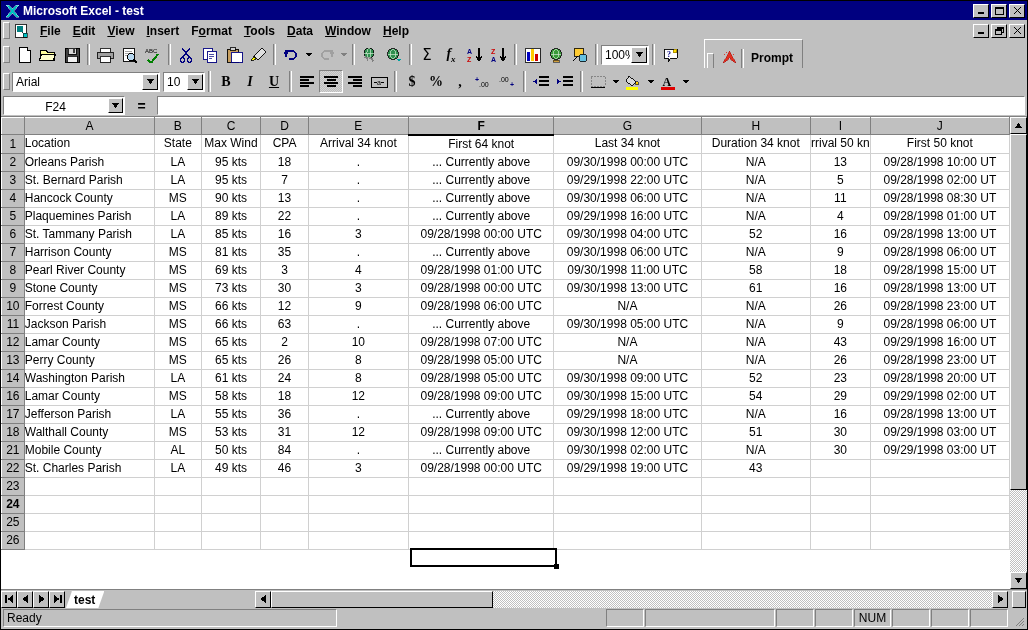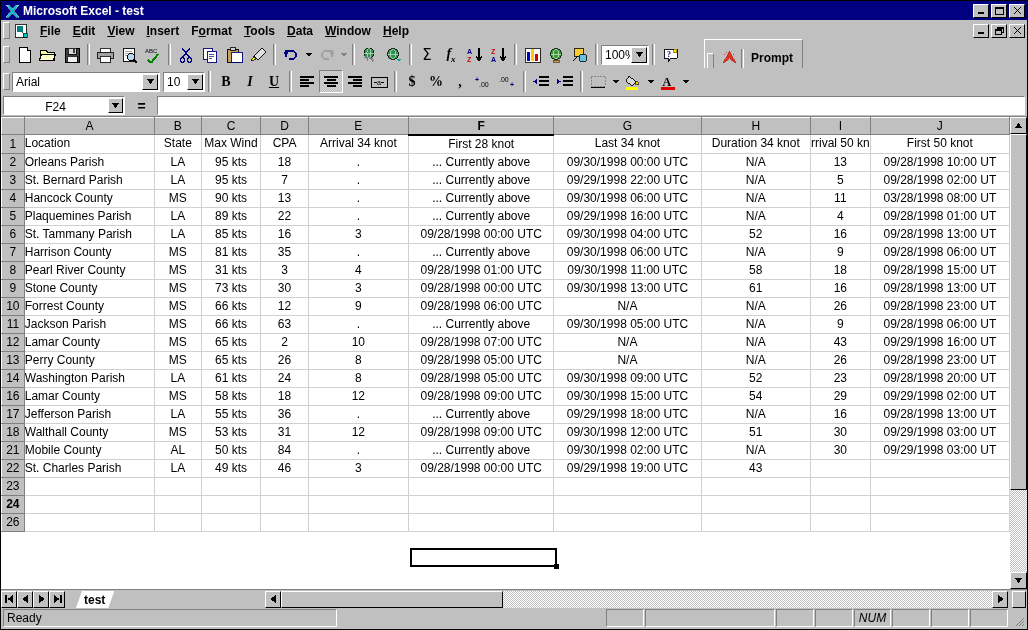--- a/index.html
+++ b/index.html
@@ -202,21 +202,21 @@
   .tabrow {
     height: 19px; display: flex; align-items: stretch; flex: none;
     background: #c0c0c0; border-top: 1px solid #808080;
   }
   .navbtns { display: flex; align-items: center; flex: none; }
   .navbtn {
     width: 16px; height: 17px; background: #c0c0c0;
     border: 1px solid; border-color: #ffffff #000000 #000000 #ffffff;
     display: flex; align-items: center; justify-content: center;
   }
-  .tabs { display: flex; align-items: flex-end; flex: none; margin-left: 11px; }
+  .tabs { display: flex; align-items: flex-end; flex: none; margin-left: 1px; }
   .sheettab {
     font-size: 12px; font-weight: bold; padding: 1px 9px 1px 8px;
     background: #fff; border-top: 1px solid #fff; height: 17px;
     position: relative; line-height: 15px;
     clip-path: polygon(6px 0, 100% 0, calc(100% - 6px) 100%, 0 100%);
   }
   .tabsplit { width: 5px; flex: none; background: #c0c0c0; }
   .hscrollwrap { flex: 1; display: flex; align-items: center; padding-right: 1px; }
   .hsleft {
     flex: none; background: #c0c0c0; height: 17px;
@@ -234,21 +234,21 @@
     background: #c0c0c0; padding: 1px 2px 2px 2px; gap: 1px;
   }
   .stpanel {
     height: 18px; border: 1px solid; border-color: #808080 #ffffff #ffffff #808080;
     font-size: 12px; display: flex; align-items: center; padding: 0 3px;
   }
   .st-ready { flex: none; width: 334px; }
   .st-gap   { flex: 1; border: none; }
   .st-sm    { width: 38px; }
   .st-md    { width: 96px; }
-  .st-num   { width: 37px; justify-content: center; font-style: italic; }
+  .st-num   { width: 37px; justify-content: center; }
   .grip-corner {
     width: 14px; height: 14px; align-self: flex-end; margin-left: 2px;
   }
 
   
   svg { shape-rendering: crispEdges; }
 </style>
 </head>
 <body>
 
@@ -697,21 +697,21 @@
               </tr>
           </thead>
           <tbody id="sheet-body">
               <tr>
                 <td class="rowhead">1</td>
                 <td class="cell l">Location</td>
                 <td class="cell c">State</td>
                 <td class="cell c">Max Wind</td>
                 <td class="cell c">CPA</td>
                 <td class="cell c">Arrival 34 knot</td>
-                <td class="cell c">First 28 knot</td>
+                <td class="cell c">First 64 knot</td>
                 <td class="cell c">Last 34 knot</td>
                 <td class="cell c">Duration 34 knot</td>
                 <td class="cell c">rrival 50 kn</td>
                 <td class="cell c">First 50 knot</td>
               </tr>
               <tr>
                 <td class="rowhead">2</td>
                 <td class="cell l">Orleans Parish</td>
                 <td class="cell c">LA</td>
                 <td class="cell c">95 kts</td>
@@ -740,21 +740,21 @@
                 <td class="rowhead">4</td>
                 <td class="cell l">Hancock County</td>
                 <td class="cell c">MS</td>
                 <td class="cell c">90 kts</td>
                 <td class="cell c">13</td>
                 <td class="cell c">.</td>
                 <td class="cell c">... Currently above</td>
                 <td class="cell c">09/30/1998 06:00 UTC</td>
                 <td class="cell c">N/A</td>
                 <td class="cell c">11</td>
-                <td class="cell c">03/28/1998 08:00 UT</td>
+                <td class="cell c">09/28/1998 08:30 UT</td>
               </tr>
               <tr>
                 <td class="rowhead">5</td>
                 <td class="cell l">Plaquemines Parish</td>
                 <td class="cell c">LA</td>
                 <td class="cell c">89 kts</td>
                 <td class="cell c">22</td>
                 <td class="cell c">.</td>
                 <td class="cell c">... Currently above</td>
                 <td class="cell c">09/29/1998 16:00 UTC</td>
@@ -785,21 +785,21 @@
                 <td class="cell c">... Currently above</td>
                 <td class="cell c">09/30/1998 06:00 UTC</td>
                 <td class="cell c">N/A</td>
                 <td class="cell c">9</td>
                 <td class="cell c">09/28/1998 06:00 UT</td>
               </tr>
               <tr>
                 <td class="rowhead">8</td>
                 <td class="cell l">Pearl River County</td>
                 <td class="cell c">MS</td>
-                <td class="cell c">31 kts</td>
+                <td class="cell c">69 kts</td>
                 <td class="cell c">3</td>
                 <td class="cell c">4</td>
                 <td class="cell c">09/28/1998 01:00 UTC</td>
                 <td class="cell c">09/30/1998 11:00 UTC</td>
                 <td class="cell c">58</td>
                 <td class="cell c">18</td>
                 <td class="cell c">09/28/1998 15:00 UT</td>
               </tr>
               <tr>
                 <td class="rowhead">9</td>
@@ -952,20 +952,33 @@
                 <td class="cell c"></td>
                 <td class="cell c"></td>
                 <td class="cell c"></td>
                 <td class="cell c"></td>
                 <td class="cell c"></td>
                 <td class="cell c"></td>
                 <td class="cell c"></td>
               </tr>
               <tr>
                 <td class="rowhead sel">24</td>
+                <td class="cell l"></td>
+                <td class="cell c"></td>
+                <td class="cell c"></td>
+                <td class="cell c"></td>
+                <td class="cell c"></td>
+                <td class="cell c"></td>
+                <td class="cell c"></td>
+                <td class="cell c"></td>
+                <td class="cell c"></td>
+                <td class="cell c"></td>
+              </tr>
+              <tr>
+                <td class="rowhead">25</td>
                 <td class="cell l"></td>
                 <td class="cell c"></td>
                 <td class="cell c"></td>
                 <td class="cell c"></td>
                 <td class="cell c"></td>
                 <td class="cell c"></td>
                 <td class="cell c"></td>
                 <td class="cell c"></td>
                 <td class="cell c"></td>
                 <td class="cell c"></td>

